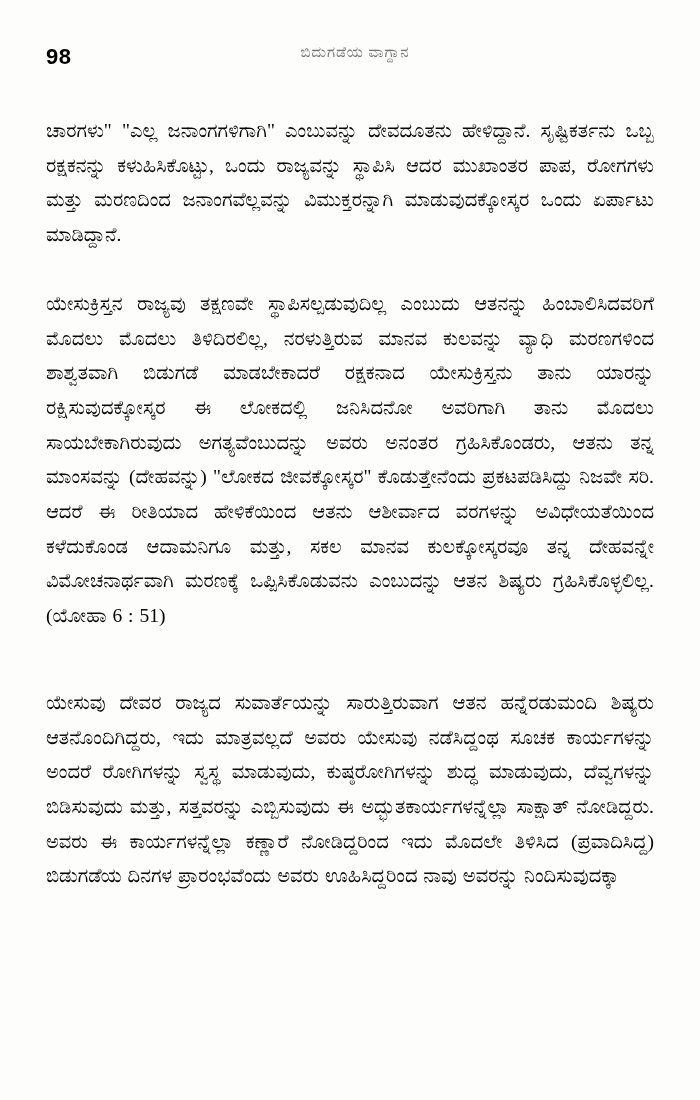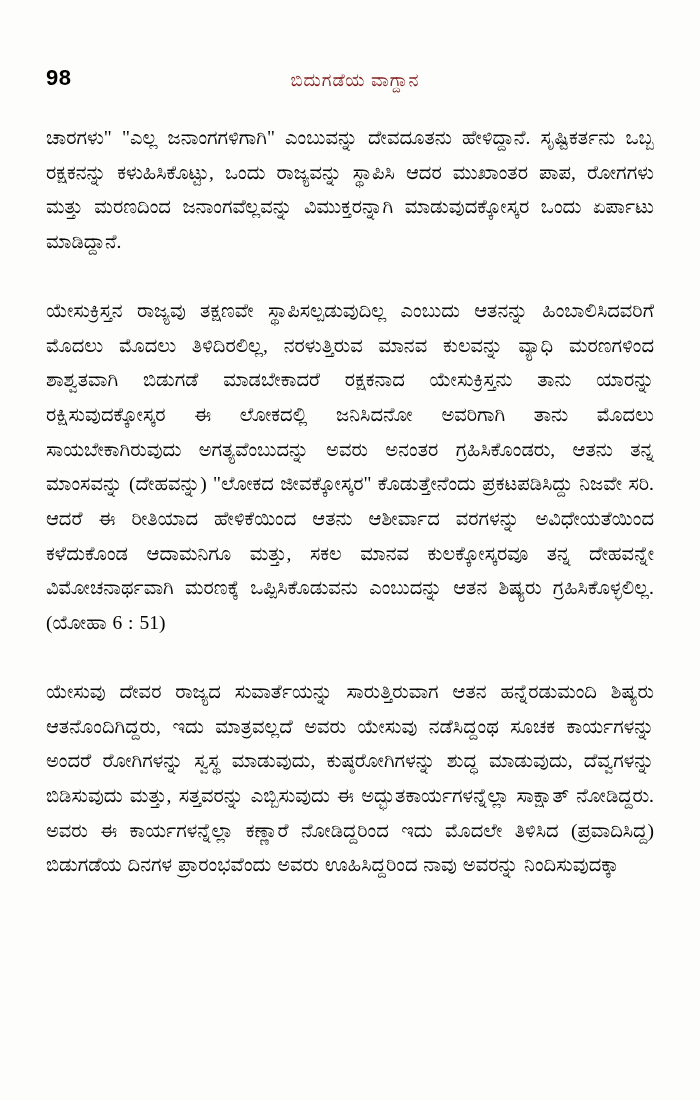--- a/index.html
+++ b/index.html
@@ -17,57 +17,57 @@
   .page {
     position: relative;
     width: 700px;
     height: 1100px;
     box-sizing: border-box;
     padding: 40px 46px 30px 46px;
     background: #fdfdfb;
   }
   .page-header {
     display: flex;
-    align-items: flex-end;
+    align-items: flex-start;
     height: 40px;
-    margin-top: 11px;
+    margin-top: 4px;
   }
   .folio {
     font-family: "Liberation Sans", sans-serif;
     font-size: 22px;
     font-weight: bold;
     letter-spacing: 0.5px;
     width: 80px;
   }
   .running-head {
     flex: 1;
     text-align: center;
-    font-size: 18px;
+    font-size: 15px;
     letter-spacing: 1px;
     padding-right: 70px;
     white-space: nowrap;
-    color: #7f1d1d;
+    color: #737373;
   }
   .body-text {
     margin-top: 30px;
   }
   .para {
     font-size: 19.5px;
     line-height: 1.78;
     text-align: justify;
     text-justify: inter-word;
     word-spacing: 1px;
     margin: 0 0 30px 0;
     color: #050505;
   }
   .para:last-child {
     margin-bottom: 0;
   }
   .para.p1 { margin-bottom: 34px; }
-  .para.p2 { margin-bottom: 34px; }
+  .para.p2 { margin-bottom: 52px; }
   .para.p3 { margin-bottom: 16px; }
 </style>
 </head>
 <body>
 
 <div class="page">
 
   <div class="page-header">
     <div class="folio">98</div>
     <div class="running-head">ಬಿದುಗಡೆಯ ವಾಗ್ದಾನ</div>

